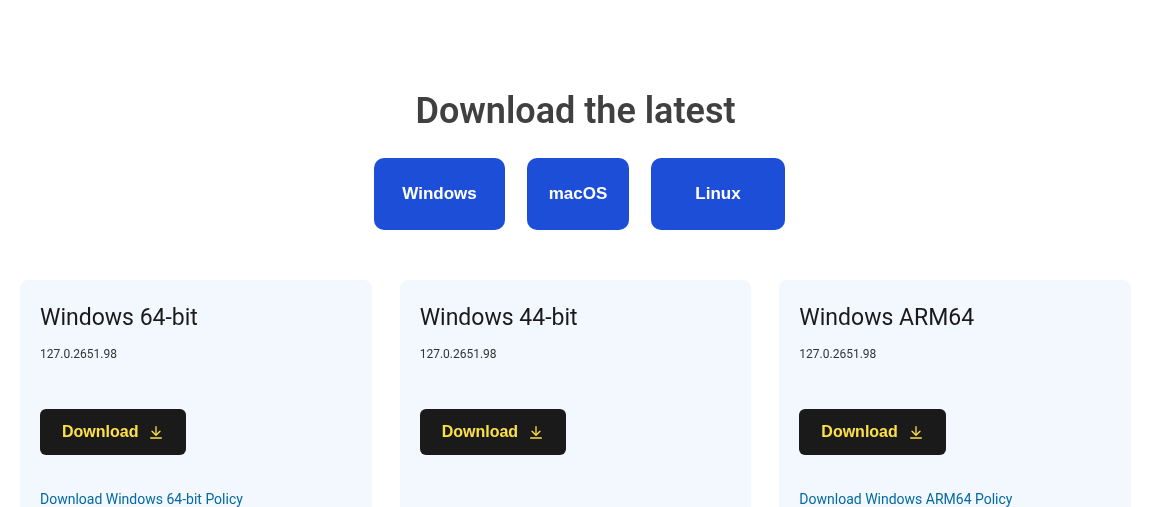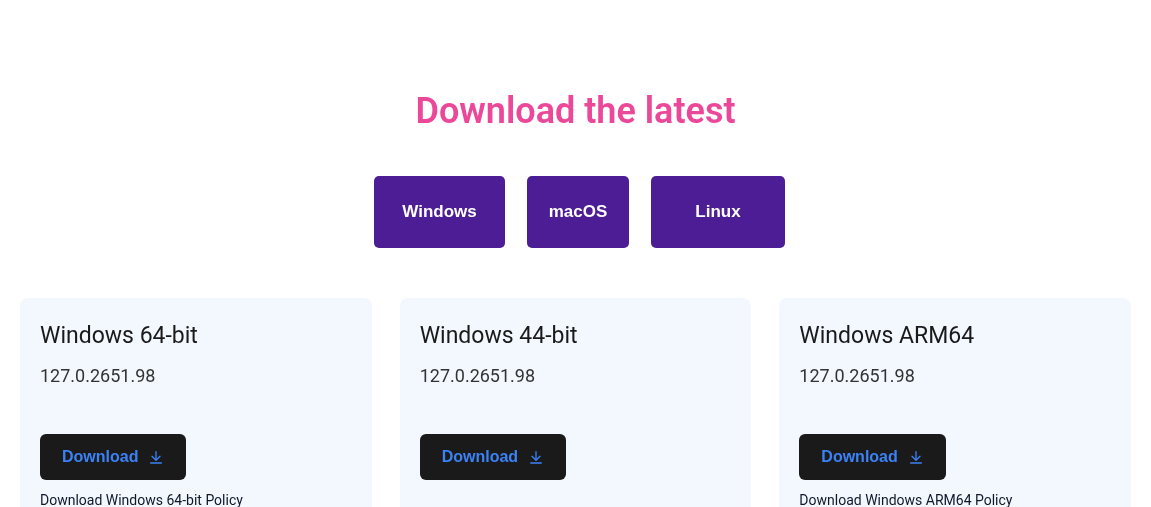--- a/index.html
+++ b/index.html
@@ -14,34 +14,34 @@
       height: 507px;
       padding: 0;
     }
     .container {
       padding: 90px 20px 0 20px;
     }
     .page-title {
       text-align: center;
       font-size: 36px;
       font-weight: 600;
-      color: #ec4899;
-      margin-bottom: 44px;
+      color: #404040;
+      margin-bottom: 26px;
     }
     .tabs {
       display: flex;
       justify-content: center;
       gap: 14px;
       margin-bottom: 50px;
     }
     .tab {
-      background: #4c1d95;
+      background: #1d4ed8;
       color: #ffffff;
       border: none;
-      border-radius: 5px;
+      border-radius: 10px;
       padding: 11px 26px;
       font-size: 17px;
       font-weight: 600;
       cursor: pointer;
       margin-left: 8px;
     }
     .tab:nth-child(1) { padding: 11px 28px; }
     .tab:nth-child(2) { padding: 26px 22px; }
     .tab:nth-child(3) { padding: 11px 44px; }
     .cards {
@@ -57,45 +57,45 @@
       display: flex;
       flex-direction: column;
     }
     .card-title {
       font-size: 23px;
       font-weight: 400;
       color: #1a1a1a;
       margin-bottom: 16px;
     }
     .card-version {
-      font-size: 18px;
+      font-size: 12px;
       color: #333333;
       margin-bottom: 48px;
     }
     .download-btn {
       background: #1a1a1a;
-      color: #3b82f6;
+      color: #fde047;
       border: none;
       border-radius: 6px;
       padding: 14px 22px;
       font-size: 16px;
       font-weight: 600;
       cursor: pointer;
       display: inline-flex;
       align-items: center;
       gap: 10px;
       align-self: flex-start;
-      margin-bottom: 12px;
+      margin-bottom: 36px;
     }
     .download-btn svg {
       width: 16px;
       height: 16px;
     }
     .policy-link {
-      color: #0f172a;
+      color: #0369a1;
       text-decoration: none;
       font-size: 14px;
       cursor: pointer;
     }
   </style>
 </head>
 <body>
 
 <div class="container">
   <h1 class="page-title">Download the latest</h1>

